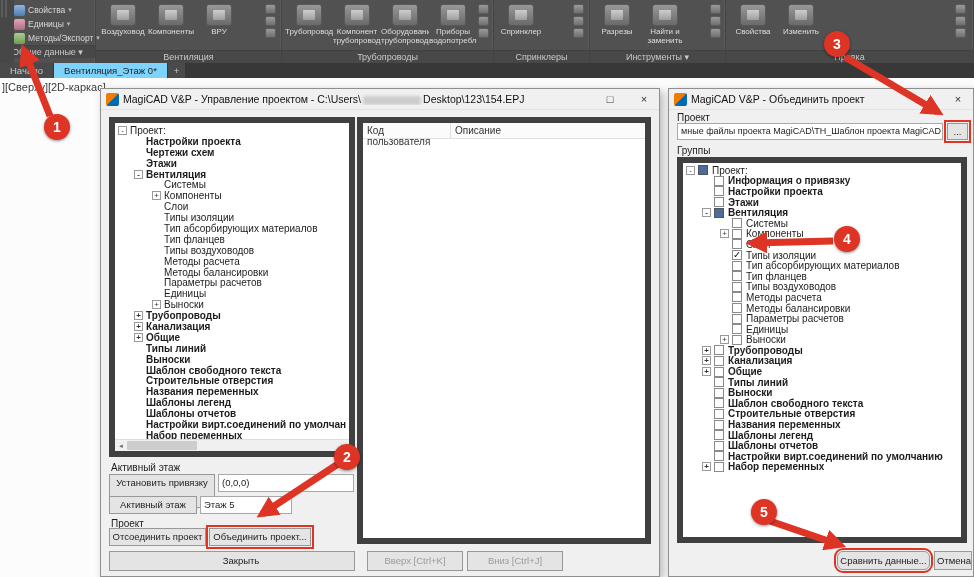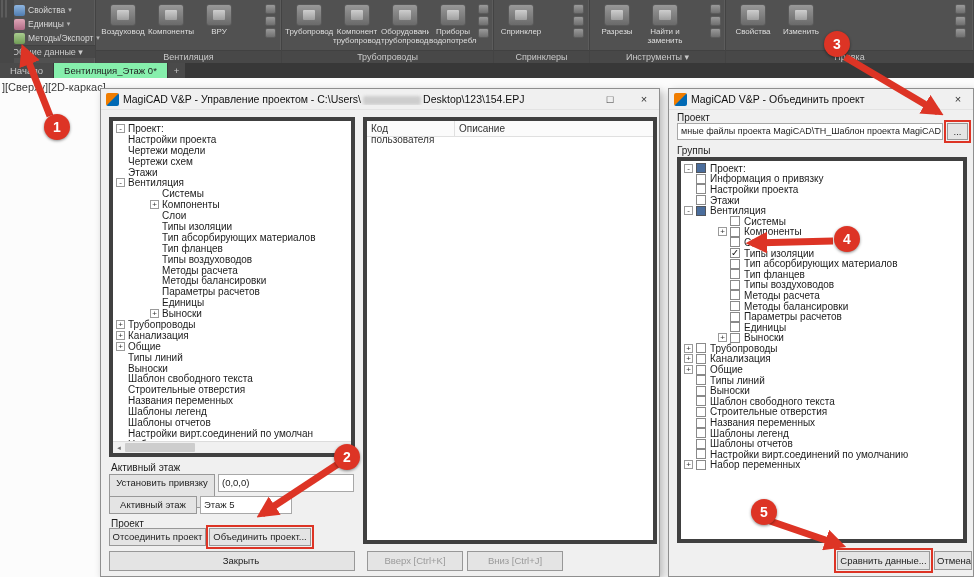--- a/index.html
+++ b/index.html
@@ -28,21 +28,21 @@
   .micon { width:11px; height:11px; border-radius:2px; flex:none; }
   .quick:nth-of-type(1) .micon { background:linear-gradient(#8fb6e0,#4f7cb0); }
   .quick:nth-of-type(2) .micon { background:linear-gradient(#e0a7b8,#b06a85); }
   .quick:nth-of-type(3) .micon { background:linear-gradient(#a9cc8f,#6f9c55); }
   .edge-strip { position:absolute; left:0; top:0; width:14px; height:63px; background:#474747; z-index:2; }
   .edge-strip .mi { margin:4px 1px 2px 1px; }
 
   
   .tabbar { position:absolute; left:0; top:63px; width:974px; height:15px; background:#383838; display:flex; align-items:stretch; z-index:1; }
   .tab { padding:0 10px; font-size:9.5px; line-height:15px; color:#c9c9c9; background:#4a4a4a; border-right:1px solid #383838; white-space:nowrap; cursor:default; }
-  .tab.tab-active { background:#86efac; color:#222; }
+  .tab.tab-active { background:#7dd3fc; color:#222; }
   .tab:last-child { padding:0 6px; }
 
   
   .canvas-area { position:absolute; left:0; top:78px; width:974px; height:499px; background:#fcfcfc; z-index:0; }
   .vp-label { position:absolute; left:2px; top:81px; font-size:11px; color:#3a3a3a; z-index:1; white-space:nowrap; }
 
   
   .dlg { position:absolute; background:#f0f0f0; border:1px solid #8f8f8f; box-shadow:3px 3px 8px rgba(0,0,0,.28); z-index:10; }
   .titlebar { position:absolute; left:0; top:0; right:0; height:21px; display:flex; align-items:center; gap:4px; padding-left:5px; font-size:10.5px; color:#111; background:#f0f0f0; border-bottom:1px solid #e3e3e3; }
   .app-icon { width:13px; height:13px; flex:none; border-radius:2px; background:linear-gradient(135deg,#f07d00 48%,#0069b4 52%); }
@@ -50,41 +50,41 @@
   .blur { display:inline-block; width:58px; height:9px; background:#cdcdcd; filter:blur(1.5px); border-radius:2px; margin:0 2px; vertical-align:middle; }
   .tb-btn { width:30px; height:21px; line-height:20px; text-align:center; font-size:11px; color:#333; flex:none; cursor:default; }
 
   .btn { position:absolute; background:#e4e4e4; border:1px solid #989898; font-size:9.5px; color:#1c1c1c; text-align:center; font-family:"Liberation Sans",sans-serif; padding:0 2px; line-height:16px; white-space:nowrap; overflow:hidden; cursor:default; }
   .btn.disabled { color:#9a9a9a; }
   .field { position:absolute; background:#fff; border:1px solid #a8a8a8; font-size:9.5px; color:#1c1c1c; padding:2px 3px 0 3px; white-space:nowrap; overflow:hidden; }
   .slabel { position:absolute; font-size:10px; color:#1c1c1c; white-space:nowrap; }
   .hl { outline:2px solid #dd3425; outline-offset:1px; }
 
   
-  .panel { position:absolute; background:#fff; border:4px solid #404040; overflow:hidden; }
+  .panel { position:absolute; background:#fff; border:6px solid #404040; overflow:hidden; }
   .tree { padding-top:2px; }
   .trow { display:flex; align-items:center; white-space:nowrap; color:#1c1c1c; cursor:default; }
   .mg .trow { height:10.9px; font-size:10px; }
   .mr .trow { height:10.6px; font-size:10px; }
-  .d0 { padding-left:3px; } .d1 { padding-left:3px; } .d2 { padding-left:37px; }
+  .d0 { padding-left:3px; } .d1 { padding-left:19px;font-weight:bold; } .d2 { padding-left:37px; }
   .exp { width:9px; height:9px; flex:none; margin-right:3px; border:1px solid #9a9a9a; background:#fff; font-size:8px; line-height:7px; text-align:center; color:#333; }
   .exp-plus::before { content:"+"; } .exp-minus::before { content:"-"; }
   .exp-none { visibility:hidden; }
   .cb { width:10px; height:10px; flex:none; margin-right:4px; border:1px solid #8a8a8a; background:#fff; position:relative; }
   .cb-on::after { content:"✓"; position:absolute; left:0px; top:-2.5px; font-size:9.5px; color:#1a1a1a; }
   .cb-partial { background:#4a6d9c; border-color:#51555c; }
 
   
   #dlg-manage { left:100px; top:88px; width:560px; height:489px; }
   #dlg-manage .tree-panel { left:8px; top:28px; width:246px; height:340px; }
   #dlg-manage .tree-clip { position:absolute; inset:0 0 12px 0; overflow:hidden; }
   .hscroll { position:absolute; left:0; right:0; bottom:0; height:12px; background:#f0f0f0; border-top:1px solid #dcdcdc; display:flex; }
   .scroll-arrow { width:12px; height:11px; font-size:7px; line-height:11px; text-align:center; color:#6a6a6a; background:#f0f0f0; flex:none; }
   .scroll-thumb { width:70px; height:9px; margin-top:1px; background:#cdcdcd; border-radius:1px; }
-  #dlg-manage .list-panel { left:262px; top:28px; width:294px; height:427px; }
+  #dlg-manage .list-panel { left:256px; top:28px; width:294px; height:427px; }
   .list-header { display:flex; height:16px; border-bottom:1px solid #e0e0e0; font-size:10px; color:#333; background:#fbfbfb; }
   .lh-col1 { width:88px; border-right:1px solid #e0e0e0; padding:2px 4px 0 4px; }
   .lh-col2 { flex:1; padding:2px 4px 0 4px; }
 
   #lbl-active-floor { left:10px; top:373px; }
   #btn-set-origin   { left:8px;  top:385px; width:106px; height:34px; }
   #fld-origin       { left:117px;top:385px; width:136px; height:18px; }
   #btn-active-floor { left:8px;  top:407px; width:88px;  height:18px; }
   #fld-floor        { left:99px; top:407px; width:92px;  height:18px; }
   #lbl-project      { left:10px; top:429px; }
@@ -94,21 +94,21 @@
   #btn-up           { left:266px;top:462px; width:96px;  height:20px; line-height:18px; }
   #btn-down         { left:366px;top:462px; width:96px;  height:20px; line-height:18px; }
 
   
   #dlg-merge { left:668px; top:88px; width:306px; height:489px; }
   #lbl-m-project { left:8px; top:23px; }
   #fld-path   { left:8px;   top:34px; width:266px; height:17px; font-size:9px; }
   #btn-browse { left:278px; top:34px; width:21px;  height:17px; line-height:15px; }
   #lbl-groups { left:8px;   top:56px; }
   #dlg-merge .merge-tree-panel { left:8px; top:68px; width:290px; height:386px; }
-  #btn-compare { left:168px; top:462px; width:93px; height:19px; line-height:17px; }
+  #btn-compare { left:168px; top:462px; width:93px; height:19px; line-height:17px;border-radius:6px; }
   #btn-cancel  { left:265px; top:462px; width:38px; height:19px; line-height:17px; }
 
   
   .overlay { position:absolute; left:0; top:0; width:974px; height:577px; z-index:90; pointer-events:none; }
   .badge { position:absolute; width:26px; height:26px; border-radius:50%; background:#dd3425; color:#fff; font-weight:bold; font-size:14px; display:flex; align-items:center; justify-content:center; z-index:95; box-shadow:0 1px 3px rgba(0,0,0,.45); pointer-events:none; }
   #badge1{left:44px;  top:114px;}
   #badge2{left:334px; top:444px;}
   #badge3{left:824px; top:31px;}
   #badge4{left:834px; top:226px;}
   #badge5{left:751px; top:499px;}
@@ -285,25 +285,20 @@
 
             <span>Проект:</span>
           </div>
 
           <div class="trow d1">
             <span class="exp exp-none"></span>
 
             <span>Настройки проекта</span>
           </div>
 
-          <div class="trow d1">
-            <span class="exp exp-none"></span>
-
-            <span>Чертежи модели</span>
-          </div>
 
           <div class="trow d1">
             <span class="exp exp-none"></span>
 
             <span>Чертежи схем</span>
           </div>
 
           <div class="trow d1">
             <span class="exp exp-none"></span>
 

